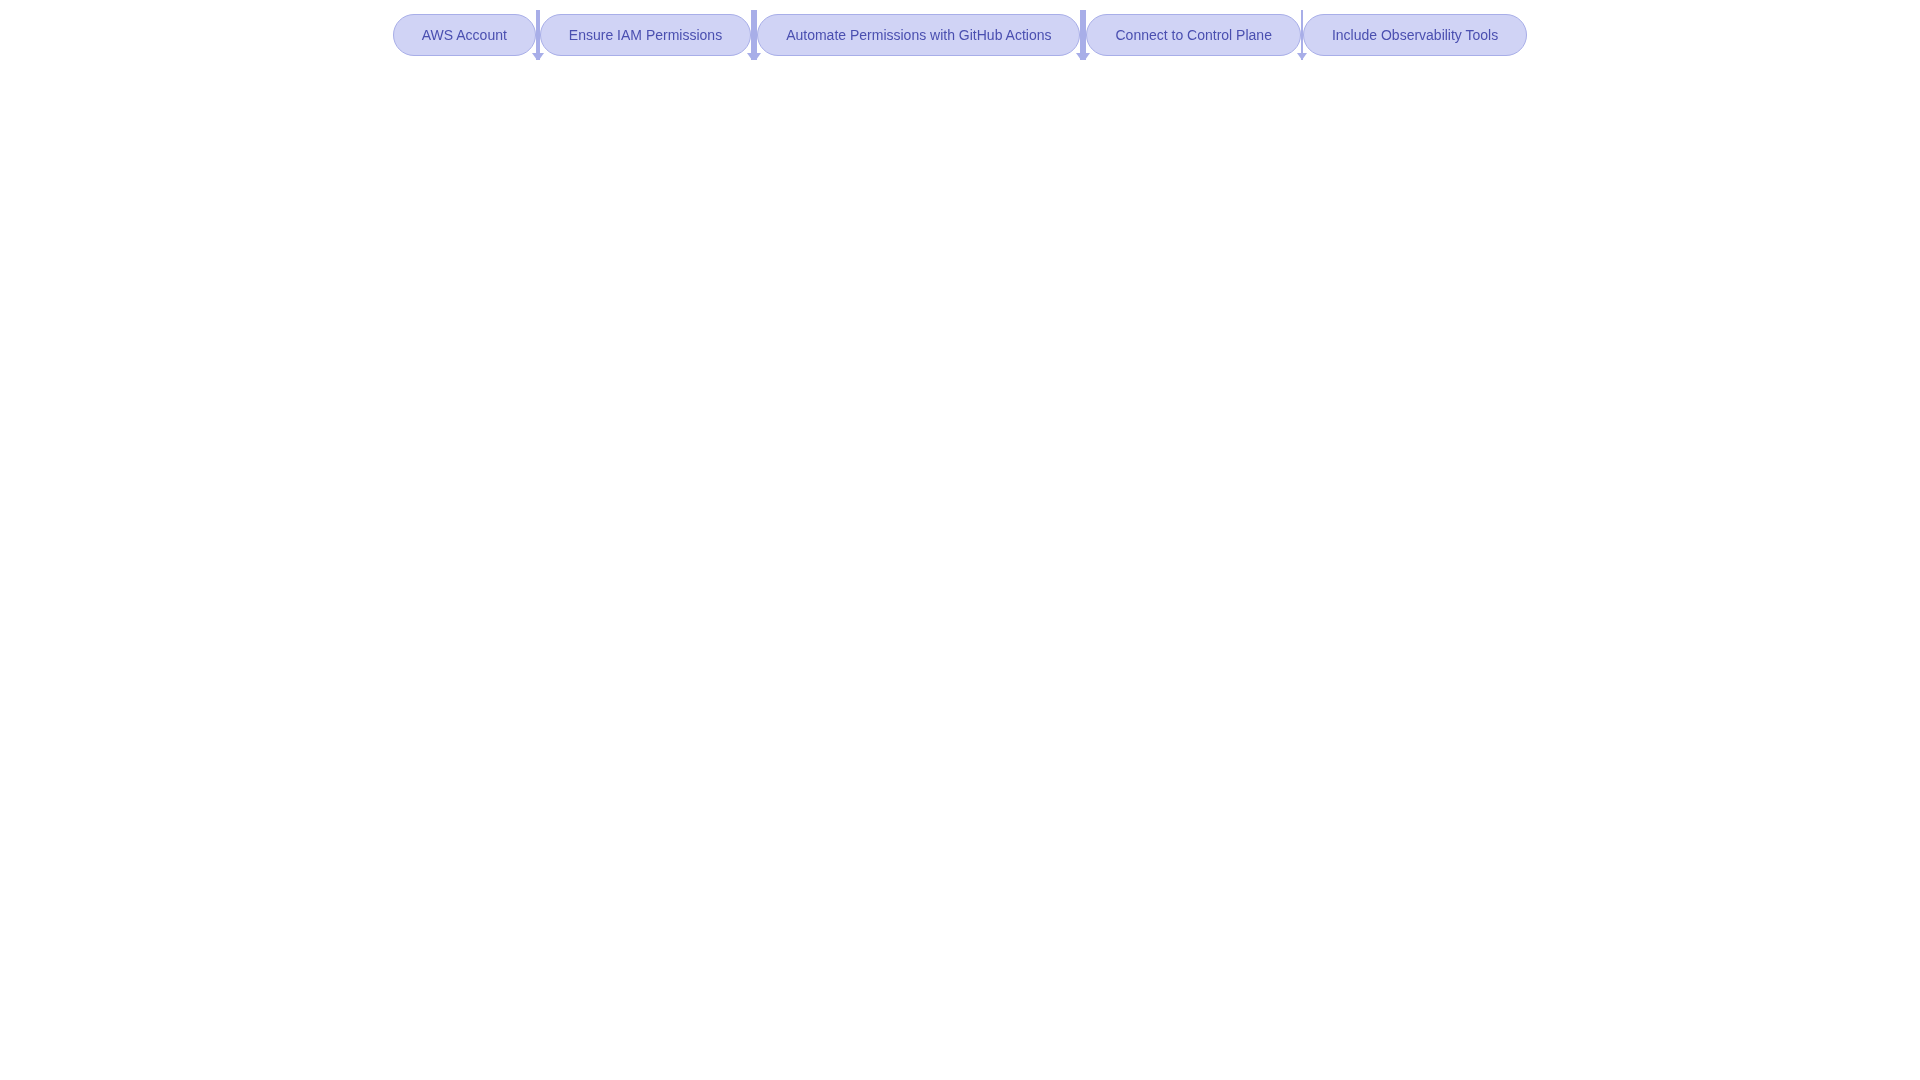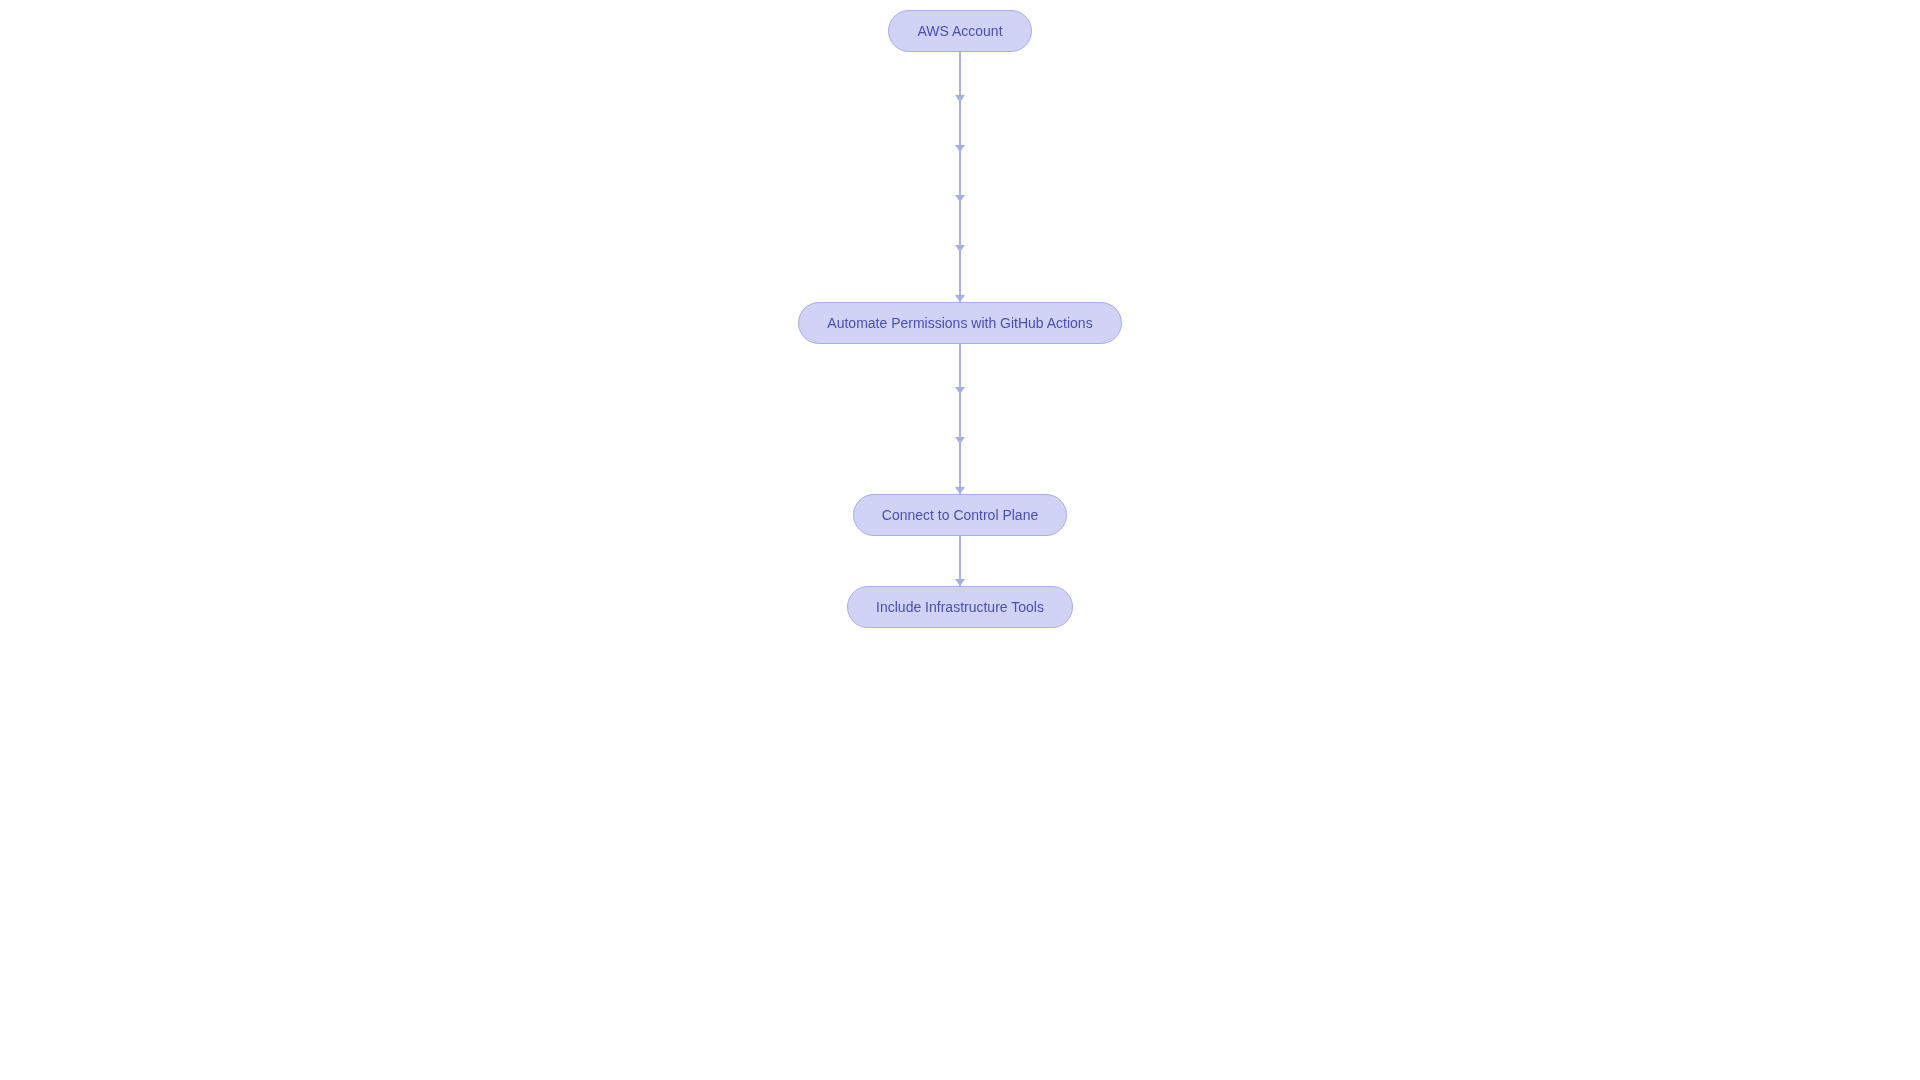--- a/index.html
+++ b/index.html
@@ -14,21 +14,21 @@
       width: 1920px;
       height: 1080px;
       overflow: hidden;
       display: flex;
       align-items: flex-start;
       justify-content: center;
     }
 
     .diagram-container {
       display: flex;
-      flex-direction: column;
+      flex-direction: row;
       align-items: center;
       padding-top: 10px;
       gap: 0;
     }
 
     .flow-node {
       background: #d0d3f5;
       border: 1.5px solid #a8aee8;
       border-radius: 24px;
       padding: 12px 28px;
@@ -60,23 +60,24 @@
     }
   </style>
 </head>
 <body>
 
 <div class="diagram-container">
 
 <div class="flow-node">AWS Account</div>
     <div class="connector"></div>
     <div class="connector"></div>
+    <div class="flow-node">Ensure IAM Permissions</div>
     <div class="connector"></div>
     <div class="connector"></div>
     <div class="connector"></div>
     <div class="flow-node">Automate Permissions with GitHub Actions</div>
     <div class="connector"></div>
     <div class="connector"></div>
     <div class="connector"></div>
     <div class="flow-node">Connect to Control Plane</div>
     <div class="connector"></div>
-    <div class="flow-node">Include Infrastructure Tools</div>
+    <div class="flow-node">Include Observability Tools</div>
   </div>
 
 </body></html>

